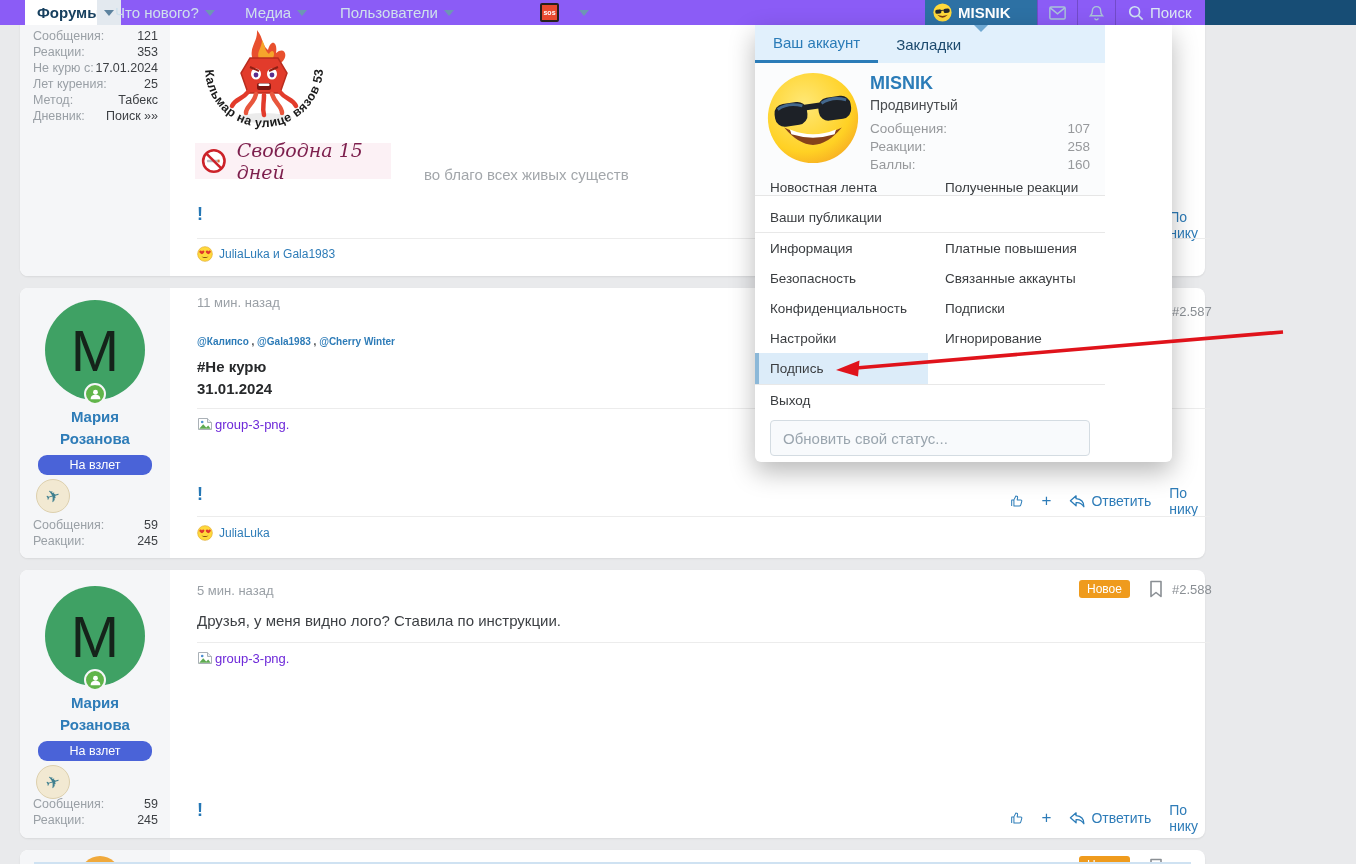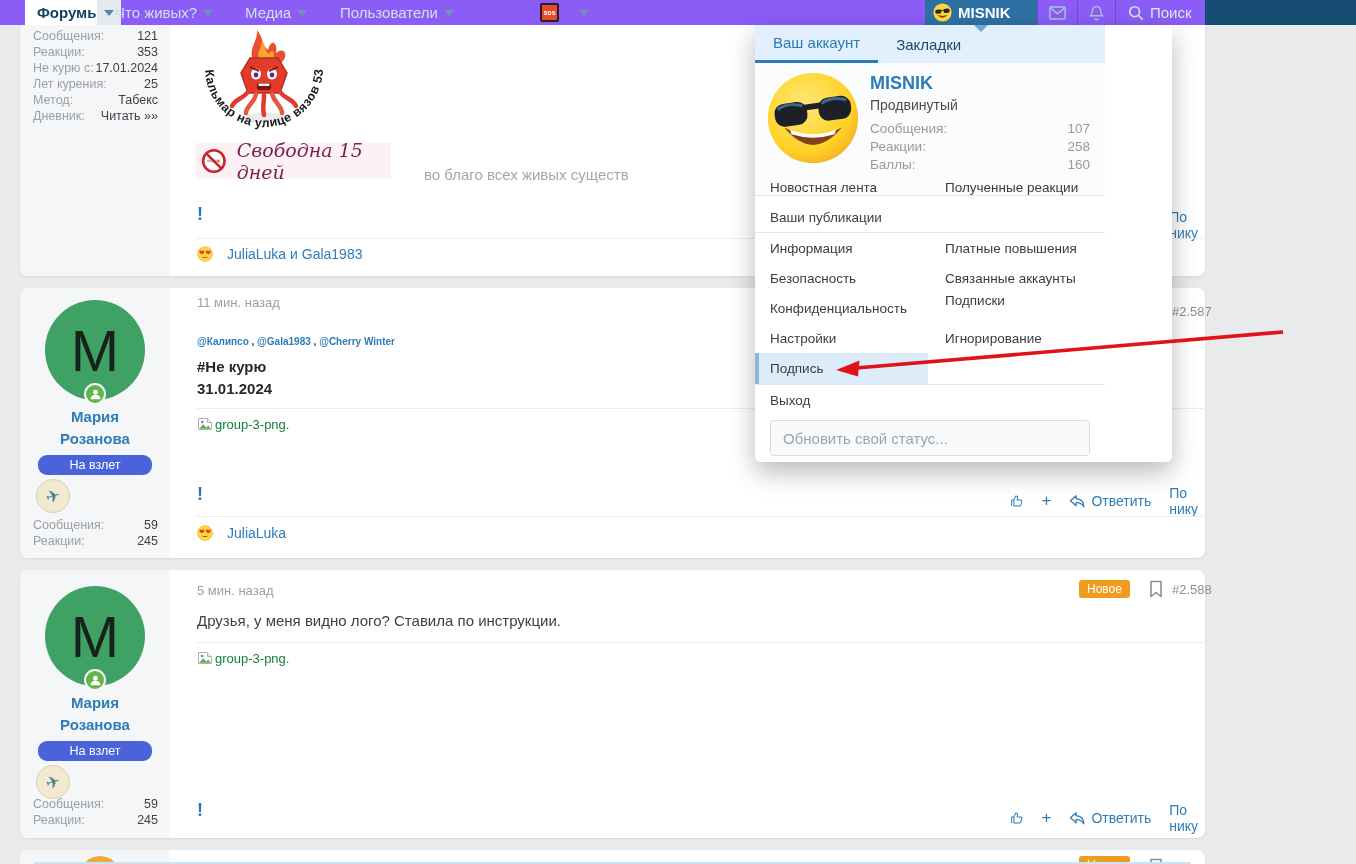--- a/index.html
+++ b/index.html
@@ -38,23 +38,23 @@
   .flair { position:absolute; left:18px; width:114px; height:20px; background:#4a63d8; border-radius:9px; color:#fff; font-size:12.5px; display:flex; align-items:center; justify-content:center; }
   .medal { position:absolute; width:34px; height:34px; border-radius:50%; background:#f2e9d2; border:1px solid #ddd0ae; display:flex; align-items:center; justify-content:center; }
   .medal span { font-size:17px; color:#3f7f8f; transform:rotate(-18deg); }
 
   .time-meta { position:absolute; }
   .mentions { position:absolute; font-size:10px; font-weight:bold; }
   .mentions .mention { color:#2e7cb8; cursor:pointer; }
   .mentions .sep { color:#3c3f43; }
   .bold-line { position:absolute; font-size:15px; font-weight:bold; color:#27292b; }
   .plain-line { position:absolute; font-size:15px; color:#3c3f43; }
-  .attach-row { position:absolute; display:flex; align-items:center; gap:2px; color:#15803d; font-size:13px; cursor:pointer; }
+  .attach-row { position:absolute; display:flex; align-items:center; gap:2px; color:#6d28d9; font-size:13px; cursor:pointer; }
   .excl { position:absolute; color:#2577b5; font-weight:bold; font-size:18px; }
-  .react-row { position:absolute; display:flex; align-items:center; gap:14px; font-size:14px; }
+  .react-row { position:absolute; display:flex; align-items:center; gap:6px; font-size:12px; }
   .react-row .names { color:#2e7cb8; cursor:pointer; }
 
   .actionbar { position:absolute; display:flex; align-items:center; gap:18px; color:#2e7cb8; font-size:14px; }
   .actionbar .act { display:flex; align-items:center; gap:5px; cursor:pointer; }
   .actionbar .plus { font-size:17px; cursor:pointer; }
 
   .badge-new { background:#ef9b1d; color:#fff; font-size:12px; border-radius:3px; padding:2px 8px; }
 
   .nosmoke-badge { position:absolute; left:175px; top:157px; width:196px; height:36px; background:#fcf1f5; display:flex; align-items:center; gap:10px; padding-left:6px; }
   .nosmoke-badge .txt { font-family:"DejaVu Serif", serif; font-style:italic; font-size:19px; color:#7d1f4d; }
@@ -102,21 +102,21 @@
       <div class="stat-row">
           <span class="lbl">Лет курения:</span>
           <span class="val">25</span>
         </div>
       <div class="stat-row">
           <span class="lbl">Метод:</span>
           <span class="val">Табекс</span>
         </div>
       <div class="stat-row">
           <span class="lbl">Дневник:</span>
-          <span class="val link">Читать »»</span>
+          <span class="val link">Поиск »»</span>
         </div>
     </div>
 
     <div style="position:absolute; left:178px; top:40px;">
       <svg width="132" height="128" viewBox="0 0 132 128">
         <g>
           <path d="M55 34 C50 22 60 16 59 4 C66 13 63 18 70 24 C73 12 80 16 78 27 C86 20 91 29 84 36 C78 42 60 42 55 34 Z" fill="#e8502e"></path>
           <path d="M61 33 C58 26 64 22 64 14 C68 20 66 24 71 28 C74 22 78 26 75 32 C71 37 63 37 61 33 Z" fill="#f6a42b"></path>
         </g>
         <ellipse cx="66" cy="92" rx="28" ry="5" fill="rgba(0,0,0,0.08)"></ellipse>
@@ -349,21 +349,21 @@
 
   <div class="navbar">
     <div class="darkseg"></div>
     <div class="nav-item tab-forums">
         <span>Форумы</span>
       </div>
     <div class="nav-item tab-forums-caret">
         <span class="caret-down"></span>
       </div>
     <div class="nav-item" style="left:115px;">
-        <span>Что живых?</span>
+        <span>Что нового?</span>
         <span class="caret-down"></span>
       </div>
     <div class="nav-item" style="left:245px;">
         <span>Медиа</span>
         <span class="caret-down"></span>
       </div>
     <div class="nav-item" style="left:340px;">
         <span>Пользователи</span>
         <span class="caret-down"></span>
       </div>
@@ -451,21 +451,21 @@
 
     <div class="dd-menu-cell dd-cell-l" style="top:147px;">Новостная лента</div>
     <div class="dd-menu-cell dd-cell-r" style="top:147px;">Полученные реакции</div>
     <div class="dd-menu-cell dd-cell-l" style="top:177px;">Ваши публикации</div>
     <div class="dd-div" style="top:207px;"></div>
     <div class="dd-menu-cell dd-cell-l" style="top:208px;">Информация</div>
     <div class="dd-menu-cell dd-cell-r" style="top:208px;">Платные повышения</div>
     <div class="dd-menu-cell dd-cell-l" style="top:238px;">Безопасность</div>
     <div class="dd-menu-cell dd-cell-r" style="top:238px;">Связанные аккаунты</div>
     <div class="dd-menu-cell dd-cell-l" style="top:268px;">Конфиденциальность</div>
-    <div class="dd-menu-cell dd-cell-r" style="top:260px;text-align:center;">Подписки</div>
+    <div class="dd-menu-cell dd-cell-r" style="top:268px;text-align:center;">Подписки</div>
     <div class="dd-menu-cell dd-cell-l" style="top:298px;">Настройки</div>
     <div class="dd-menu-cell dd-cell-r" style="top:298px;">Игнорирование</div>
     <div class="dd-menu-cell dd-cell-l dd-cell-hl" style="top:328px; height:31px;">Подпись</div>
     <div class="dd-div" style="top:359px;"></div>
     <div class="dd-menu-cell dd-cell-l" style="top:360px;">Выход</div>
 
     <input class="status-input" type="text" placeholder="Обновить свой статус..." style="">
   </div>
   <div class="acct-caret"></div>
 

